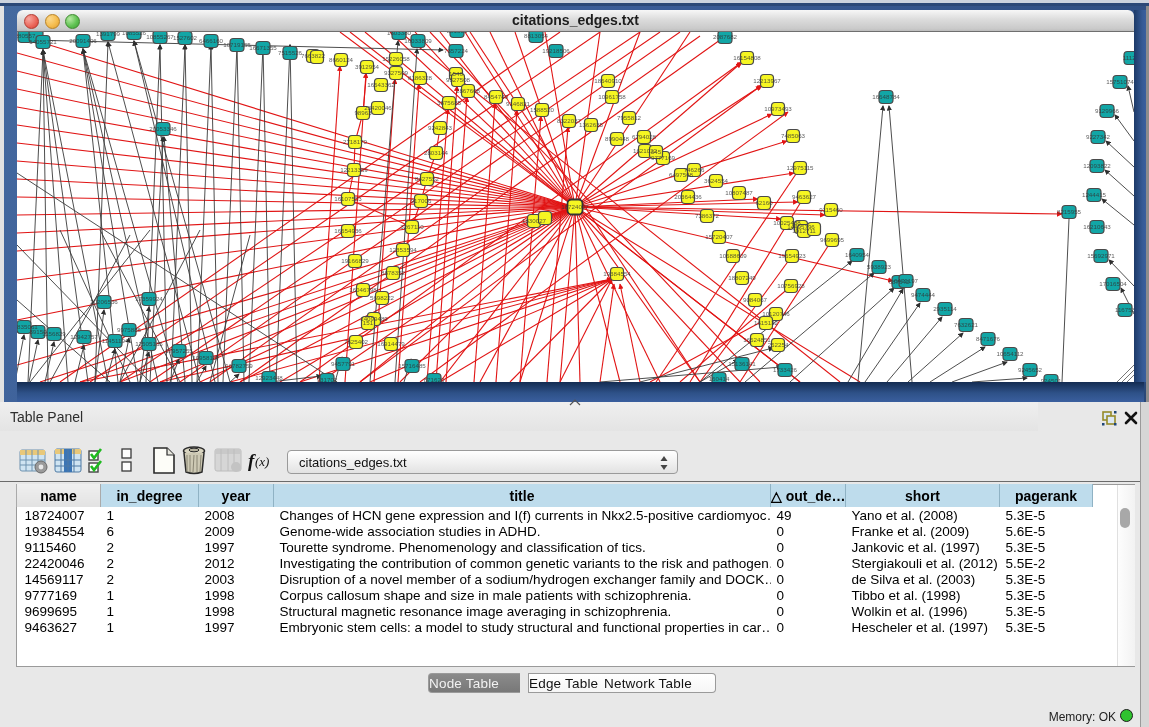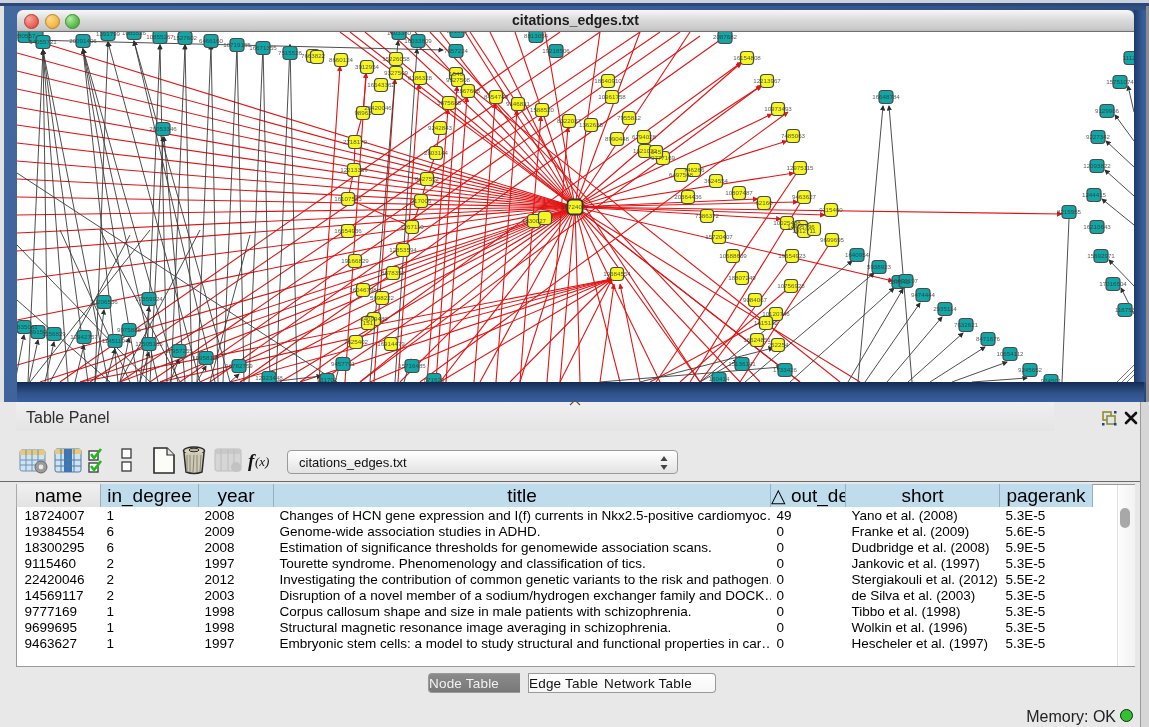--- a/index.html
+++ b/index.html
@@ -17,48 +17,48 @@
  background:linear-gradient(#f7f7f7,#dcdcdc 45%,#c9c9c9 90%,#bcbcbc);
  border-bottom:1px solid #6f6f6f;box-sizing:border-box}
 #ttl{width:100%;text-align:center;font-size:14px;font-weight:bold;color:#1d1d1d;line-height:21px}
 .tl{position:absolute;top:4px;width:13px;height:13px;border-radius:50%}
 #canvas{left:0;top:22px;width:1117px;height:350px;background:#fff;overflow:hidden}
 
 #rstrip{left:1146px;top:6px;width:3px;height:396px;background:#8c8c8c}
 #rstrip2{left:1140px;top:402px;width:9px;height:325px;background:#d6d6d6;border-left:1px solid #9a9a9a}
 
 #panel{left:0;top:402px;width:1149px;height:325px;background:#e8e8e8}
-#phdr{left:16px;top:402px;width:1038px;height:29px;background:linear-gradient(#efefef,#e4e4e4);color:#2e2e2e;font-size:16px}
+#phdr{left:0;top:402px;width:1038px;height:29px;background:linear-gradient(#efefef,#e4e4e4);color:#2e2e2e;font-size:14px}
 #phdr span{position:absolute;left:10px;top:7px}
 #toolbar{left:16px;top:443px;width:1118px;height:38px}
 #tbline{left:0;top:481px;width:1149px;height:1px;background:#6b6b6b}
 
 #dd{left:287px;top:450px;width:391px;height:24px;border:1px solid #9a9a9a;border-radius:4px;
  background:linear-gradient(#ffffff,#eee 60%,#e2e2e2);box-sizing:border-box;font-size:13px;color:#111}
 #dd span{position:absolute;left:11px;top:4px}
 
 #tblwrap{left:16px;top:484px;width:1119px;height:183px;background:#fff;border:1px solid #9a9a9a;box-sizing:border-box}
 table{border-collapse:collapse;table-layout:fixed;width:1076px;font-size:13.5px;color:#000}
 #tbl{position:absolute;left:16px;top:484px}
-#tbl th{height:23px;font-weight:normal;font-size:19px;background:#bedcec;border-right:1px solid #8fb2c4;box-sizing:border-box;padding:0;overflow:hidden;white-space:nowrap}
+#tbl th{height:23px;font-weight:bold;font-size:14px;background:#bedcec;border-right:1px solid #8fb2c4;box-sizing:border-box;padding:0;overflow:hidden;white-space:nowrap}
 #tbl th.g{background:linear-gradient(#f0f0f0,#e2e2e2);border-right:1px solid #aaa;border-left:1px solid #aaa}
 #tbl td{height:16px;padding:0 0 0 6px;overflow:hidden;white-space:nowrap;border:none}
 #tbl td.c1{padding-left:8px}
 #tbl tr{height:16px}
 
 #sbar{left:1117px;top:485px;width:17px;height:181px;background:linear-gradient(90deg,#fdfdfd,#f2f2f2);border-left:1px solid #e0e0e0}
 #sthumb{left:1120px;top:508px;width:10px;height:20px;border-radius:5px;background:#a8a8a8}
 
 #tabs{left:428px;top:673px;height:20px;font-size:13.5px;letter-spacing:0.2px}
 .seg{position:absolute;top:0;height:20px;line-height:20px;text-align:left;box-sizing:border-box;border:1px solid #9a9a9a}
 #seg1{left:0;width:92px;border-radius:4px 0 0 4px;background:linear-gradient(#8b8b8b,#787878);color:#f2f2f2;border-right:none}
 #seg2{left:100px;width:92px;background:linear-gradient(#ffffff,#f6f6f6);color:#111;border-right:1px solid #c0c0c0;border-left:1px solid #9a9a9a}
 #seg3{left:176px;width:112px;border-radius:0 4px 4px 0;background:linear-gradient(#ffffff,#f6f6f6);color:#111;border-left:none}
 
-#mem{left:1012px;top:709px;width:104px;height:15px;font-size:16px;color:#222;text-align:right;line-height:16px}
+#mem{left:1012px;top:709px;width:104px;height:15px;font-size:12px;color:#222;text-align:right;line-height:16px}
 #memdot{left:1120px;top:709px;width:13px;height:13px;border-radius:50%;background:#2fc32f;border:1.5px solid #1d1d1d;box-sizing:border-box}
 </style></head><body>
 <div id="desk" class="abs"></div>
 <div id="topstrip" class="abs"></div>
 <div id="topline" class="abs"></div>
 <div id="leftstrip" class="abs"></div>
 <div id="shbot" class="abs"></div>
 <div id="shright" class="abs"></div>
 <div id="frame" class="abs">
   <div id="tbar" class="abs">
@@ -676,29 +676,20 @@
 <tr>
         <td class="c1">19384554</td>
         <td class="c2">6</td>
         <td class="c3">2009</td>
         <td class="c4">Genome-wide association studies in ADHD.</td>
         <td class="c5">0</td>
         <td class="c6">Franke et al. (2009)</td>
         <td class="c7">5.6E-5</td>
       </tr>
 <tr>
-        <td class="c1">18300295</td>
-        <td class="c2">6</td>
-        <td class="c3">2008</td>
-        <td class="c4">Estimation of significance thresholds for genomewide association scans.</td>
-        <td class="c5">0</td>
-        <td class="c6">Dudbridge et al. (2008)</td>
-        <td class="c7">5.9E-5</td>
-      </tr>
-<tr>
         <td class="c1">9115460</td>
         <td class="c2">2</td>
         <td class="c3">1997</td>
         <td class="c4">Tourette syndrome. Phenomenology and classification of tics.</td>
         <td class="c5">0</td>
         <td class="c6">Jankovic et al. (1997)</td>
         <td class="c7">5.3E-5</td>
       </tr>
 <tr>
         <td class="c1">22420046</td>

